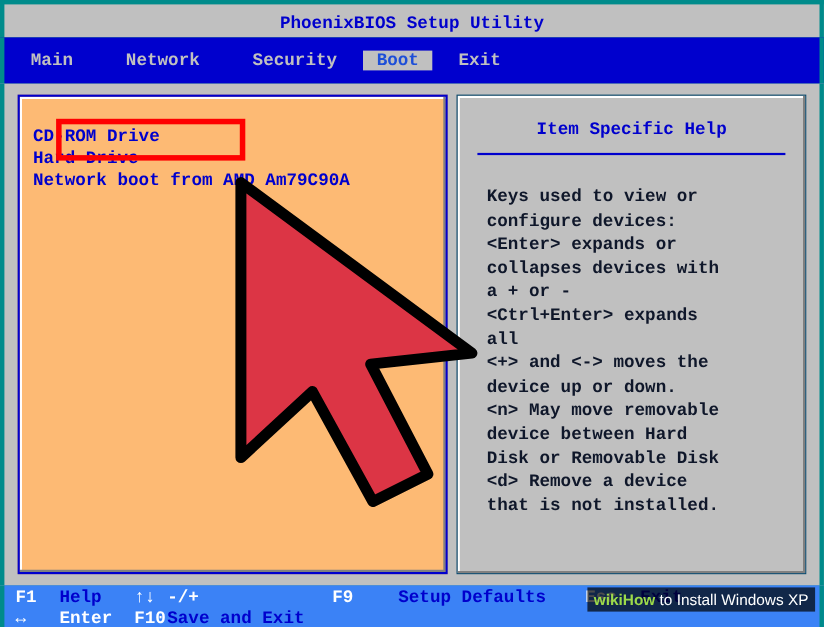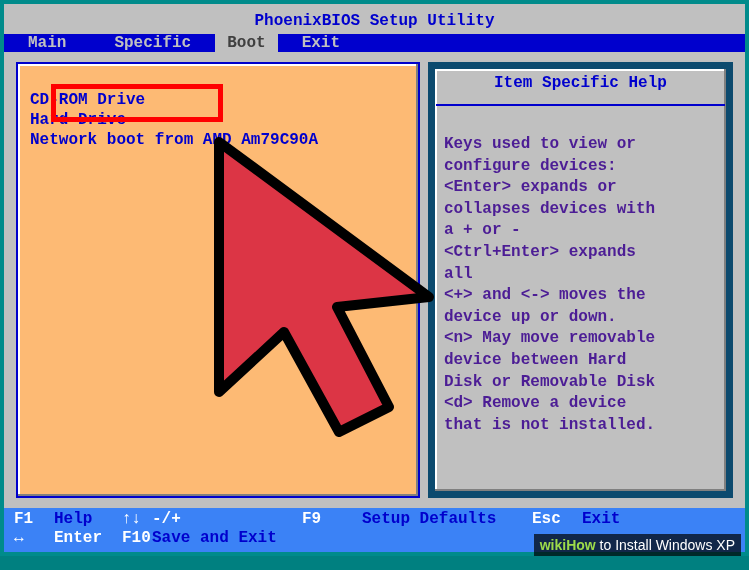--- a/index.html
+++ b/index.html
@@ -24,32 +24,32 @@
       padding: 8px 0 4px;
       color: #0000cd;
       font-weight: bold;
       border-top: 4px solid #008b8b;
       border-left: 4px solid #008b8b;
       border-right: 4px solid #008b8b;
     }
     .menu-bar {
       background: #0000cd;
       display: flex;
-      padding: 0 0;
+      padding: 12px 0;
       border-left: 4px solid #008b8b;
       border-right: 4px solid #008b8b;
     }
     .menu-item {
       color: #c0c0c0;
       padding: 0 24px;
       font-weight: bold;
     }
     .menu-item.active {
       background: #c0c0c0;
-      color: #404040;
+      color: #1d4ed8;
       padding: 0 12px;
     }
     .content-area {
       background: #c0c0c0;
       border-left: 4px solid #008b8b;
       border-right: 4px solid #008b8b;
       padding: 10px 12px;
       height: 456px;
       display: flex;
       gap: 8px;
@@ -59,34 +59,34 @@
       flex: 1.3;
       border: 2px solid #0000cd;
       box-shadow: inset -2px -2px 0 #808080, inset 2px 2px 0 #ffffff;
       padding: 20px 12px;
       background: #fdba74;
       position: relative;
       overflow: hidden;
     }
     .right-panel {
       flex: 1;
-      border: 7px solid #0c4a6e;
+      border: 1px solid #0c4a6e;
       box-shadow: inset -2px -2px 0 #808080, inset 2px 2px 0 #ffffff;
       background: #c0c0c0;
-      padding: 1px;
+      padding: 18px;
     }
     .right-header {
       text-align: center;
       color: #0000cd;
       padding: 4px 0 12px;
       border-bottom: 2px solid #0000cd;
       margin-bottom: 28px;
     }
     .help-text {
-      color: #4c1d95;
+      color: #0f172a;
       padding: 0 8px;
       line-height: 1.35;
       white-space: pre-line;
     }
     .boot-item {
       color: #0000cd;
       padding: 1px 0;
     }
     .highlight-box {
       position: absolute;
@@ -137,21 +137,22 @@
 </head>
 <body>
 
 <div class="outer">
   <div class="title-bar">
     <span>PhoenixBIOS Setup Utility</span>
   </div>
 
   <div class="menu-bar">
     <div class="menu-item">Main</div>
-    <div class="menu-item">Specific</div>
+    <div class="menu-item">Network</div>
+    <div class="menu-item">Security</div>
     <div class="menu-item active">Boot</div>
     <div class="menu-item">Exit</div>
   </div>
 
   <div class="content-area">
     <div class="left-panel">
       <div class="highlight-box"></div>
       <div style="margin-top:6px;">
         <div class="boot-item">
           <span class="selected"> CD-ROM Drive</span>

